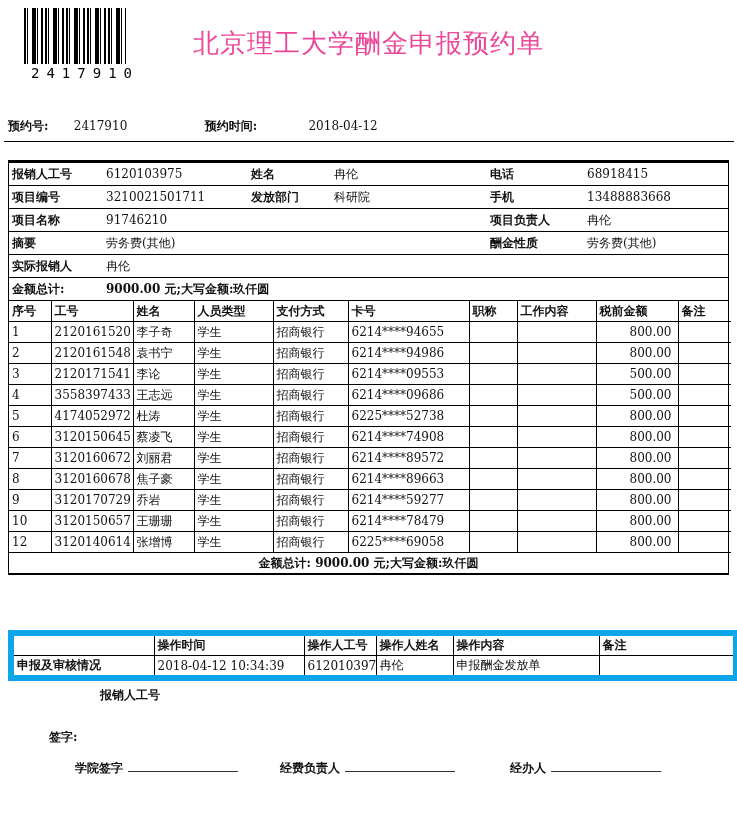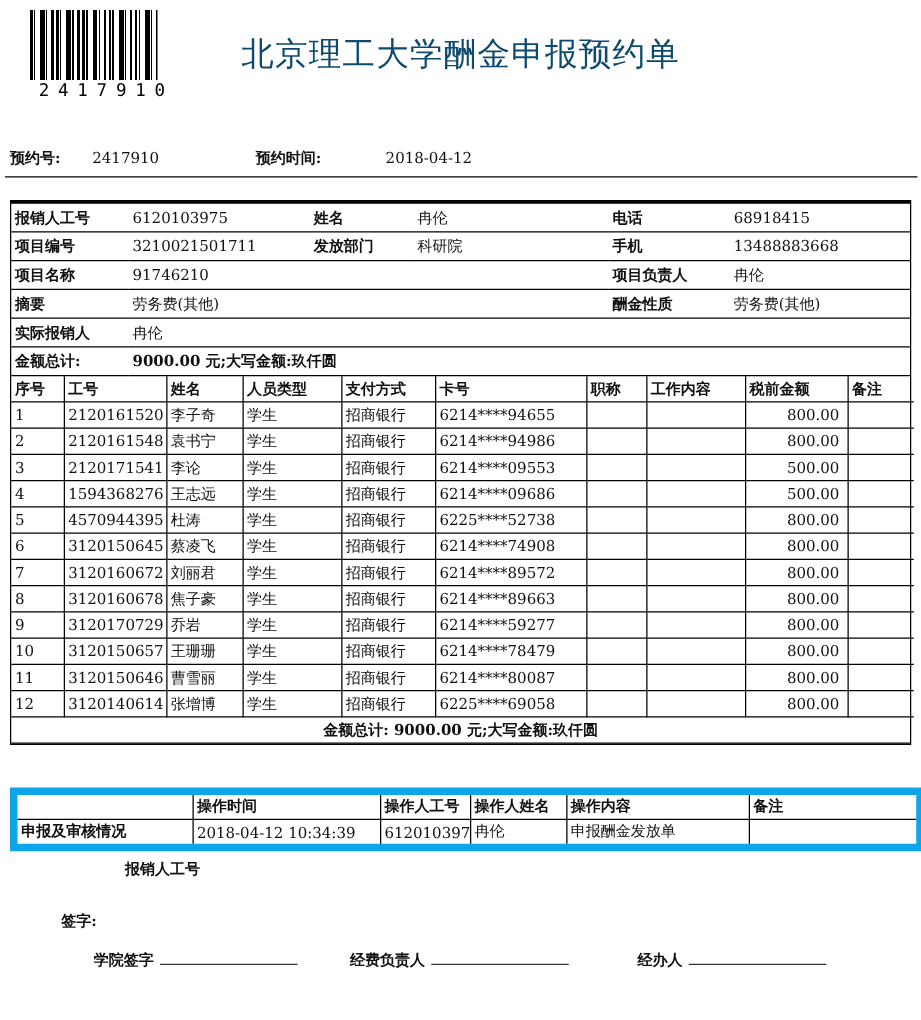--- a/index.html
+++ b/index.html
@@ -18,21 +18,21 @@
       #000 3px,#000 4px,#fff 4px,#fff 8px,
       #000 8px,#000 12px,#fff 12px,#fff 13px,
       #000 13px,#000 14px,#fff 14px,#fff 17px,
       #000 17px,#000 19px,#fff 19px,#fff 21px);
   }
   .barcode-num{
     text-align:center;font-family:"DejaVu Sans Mono","Liberation Mono",monospace;
     font-size:14px;letter-spacing:7px;padding-left:7px;margin-top:1px;color:#000;
   }
   
-  #title{left:0;right:0;top:26px;text-align:center;font-size:26px;color:#0c4a6e;letter-spacing:1px;}
+  #title{left:0;right:0;top:26px;text-align:center;font-size:26px;color:#ec4899;letter-spacing:1px;}
   
   #rsv{left:8px;top:118px;width:720px;white-space:nowrap;}
   #rsv .b{font-weight:bold;}
   .w62{display:inline-block;width:62px;}
   .w127{display:inline-block;width:127px;}
   .w100{display:inline-block;width:100px;}
   #sep{left:4px;top:141px;width:730px;border-top:1px solid #000;height:0;}
   
   #main{left:8px;top:160px;width:719px;border:1px solid #000;border-top:3px solid #000;background:#fff;}
   .info{display:grid;grid-template-columns:94px 145px 83px 156px 97px auto;}
@@ -179,33 +179,33 @@
         <td>学生</td>
         <td>招商银行</td>
         <td>6214****09553</td>
         <td></td>
         <td></td>
         <td class="amt">500.00</td>
         <td></td>
       </tr>
       <tr>
         <td>4</td>
-        <td>1594368276</td>
+        <td>3558397433</td>
         <td>王志远</td>
         <td>学生</td>
         <td>招商银行</td>
         <td>6214****09686</td>
         <td></td>
         <td></td>
         <td class="amt">500.00</td>
         <td></td>
       </tr>
       <tr>
         <td>5</td>
-        <td>4570944395</td>
+        <td>4174052972</td>
         <td>杜涛</td>
         <td>学生</td>
         <td>招商银行</td>
         <td>6225****52738</td>
         <td></td>
         <td></td>
         <td class="amt">800.00</td>
         <td></td>
       </tr>
       <tr>
@@ -256,32 +256,20 @@
         <td class="amt">800.00</td>
         <td></td>
       </tr>
       <tr>
         <td>10</td>
         <td>3120150657</td>
         <td>王珊珊</td>
         <td>学生</td>
         <td>招商银行</td>
         <td>6214****78479</td>
-        <td></td>
-        <td></td>
-        <td class="amt">800.00</td>
-        <td></td>
-      </tr>
-      <tr>
-        <td>11</td>
-        <td>3120150646</td>
-        <td>曹雪丽</td>
-        <td>学生</td>
-        <td>招商银行</td>
-        <td>6214****80087</td>
         <td></td>
         <td></td>
         <td class="amt">800.00</td>
         <td></td>
       </tr>
       <tr>
         <td>12</td>
         <td>3120140614</td>
         <td>张增博</td>
         <td>学生</td>

